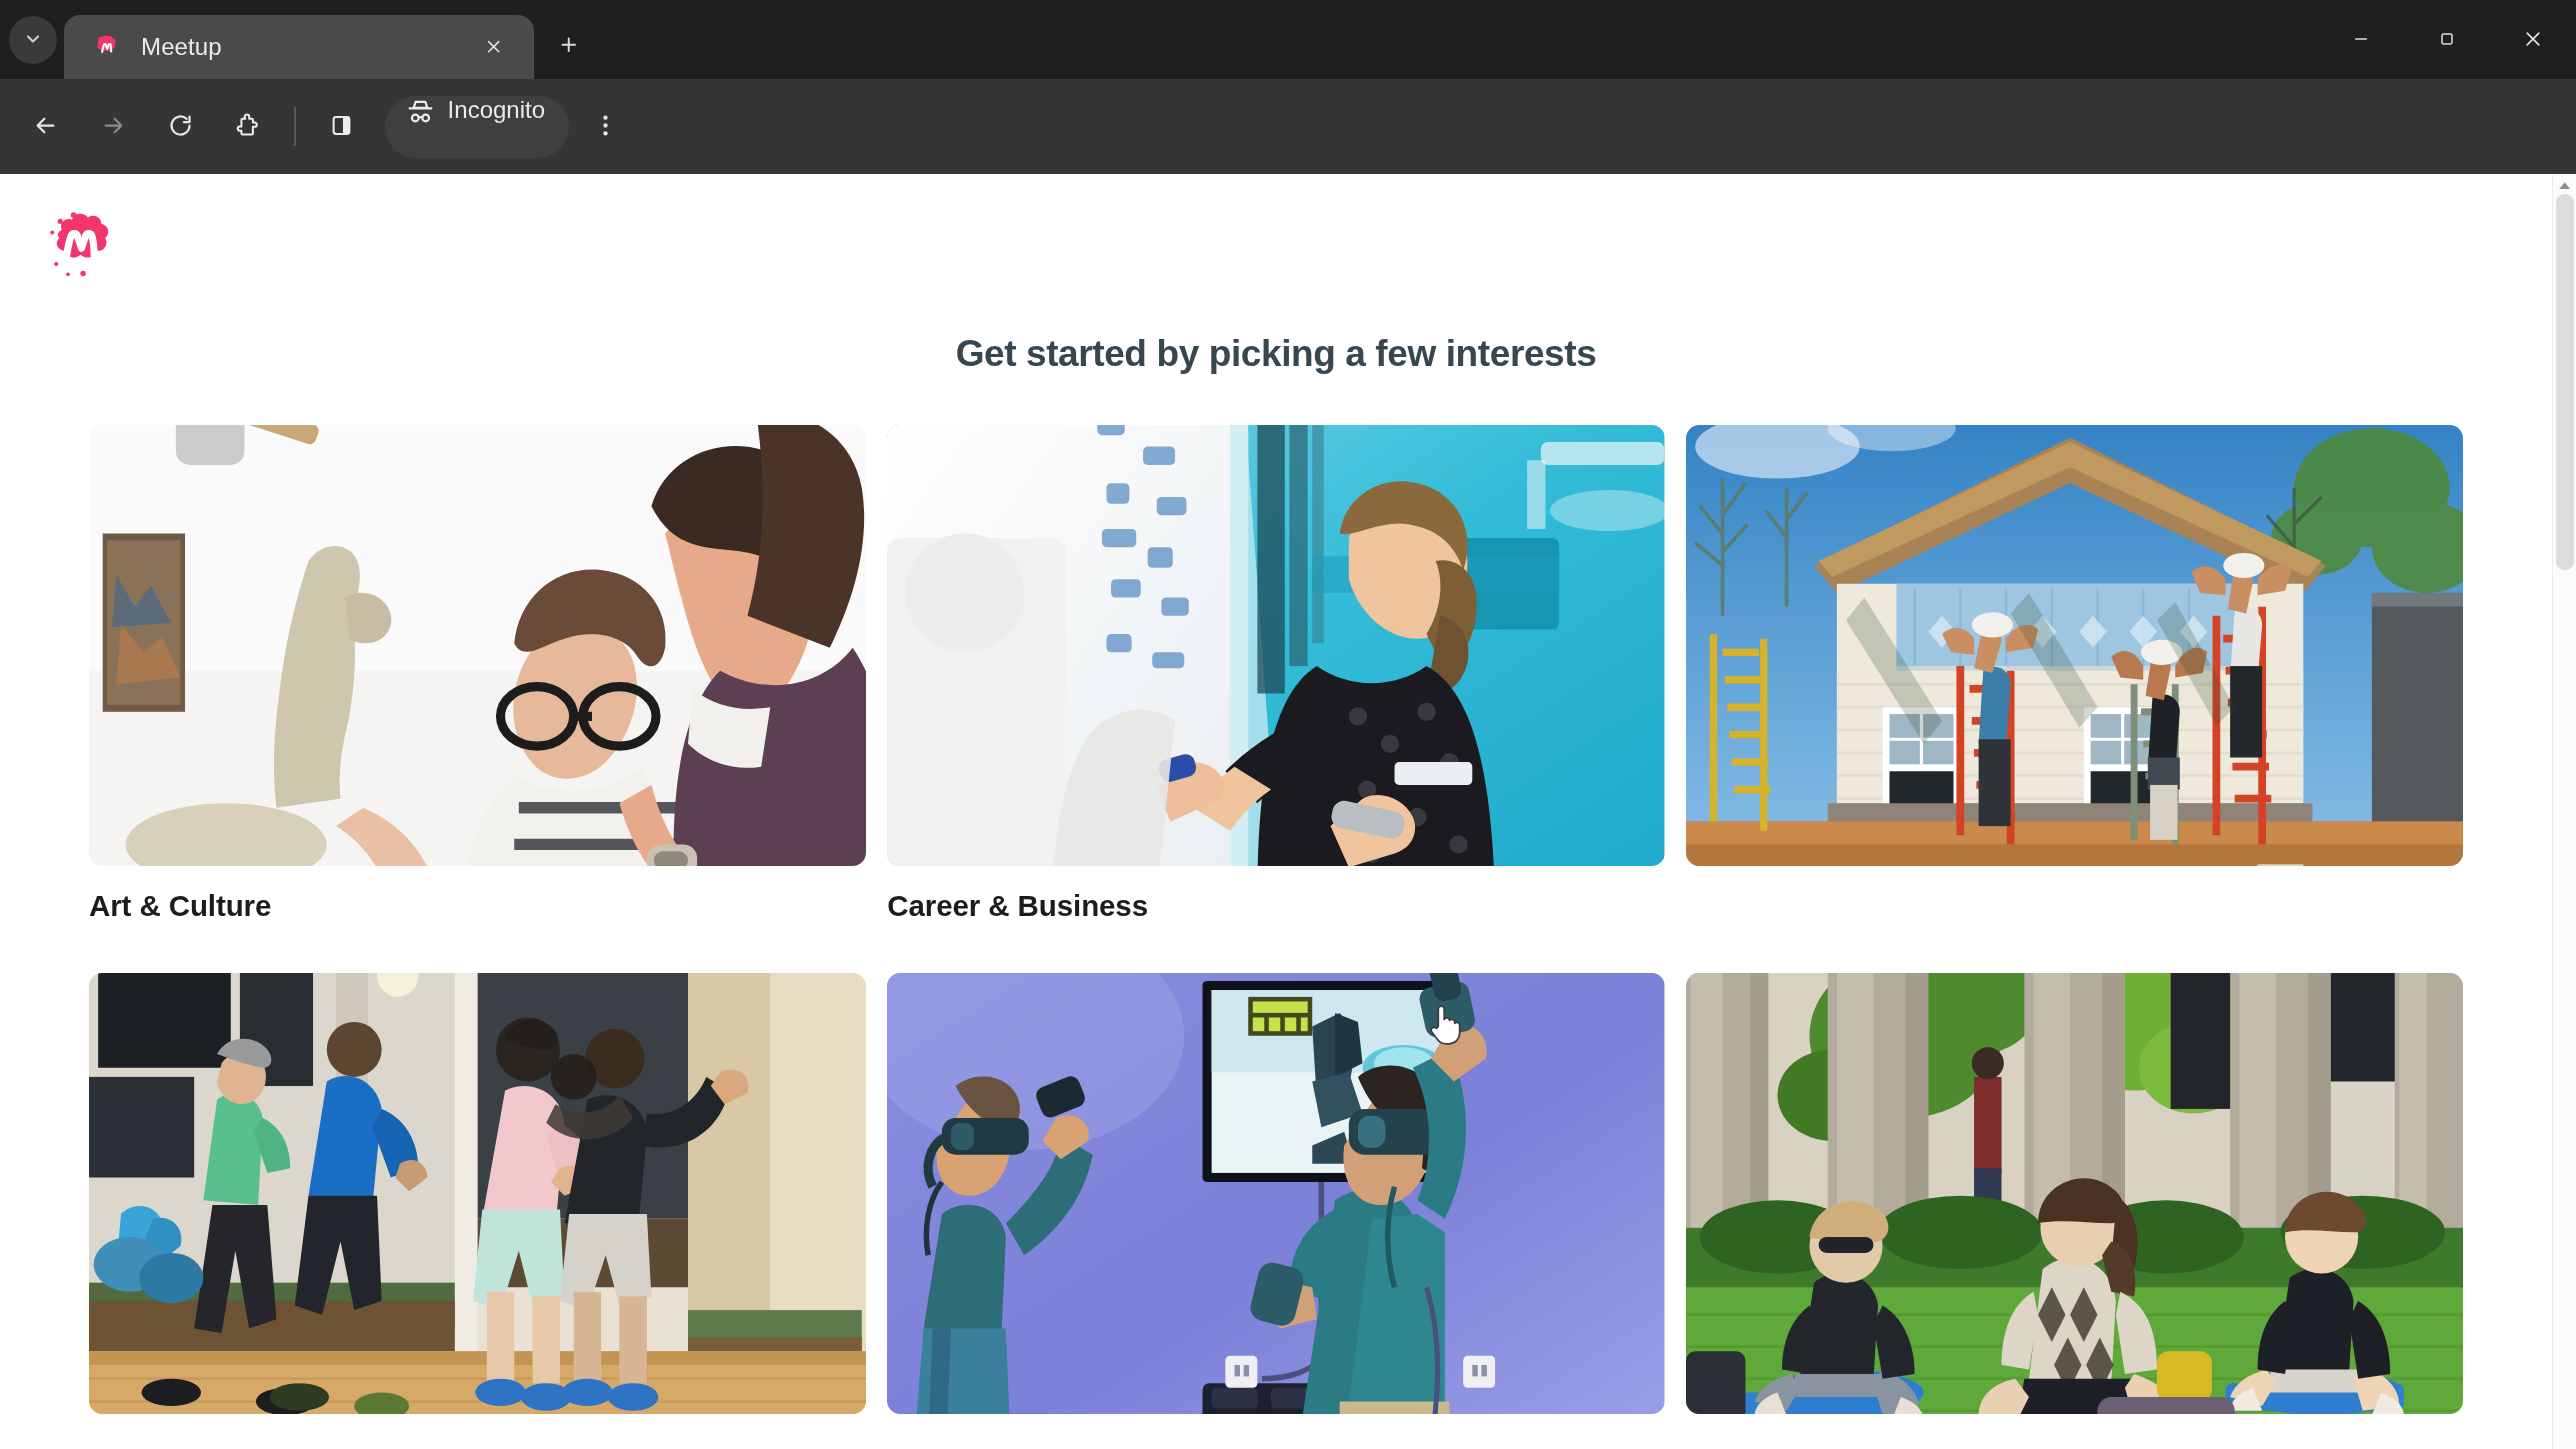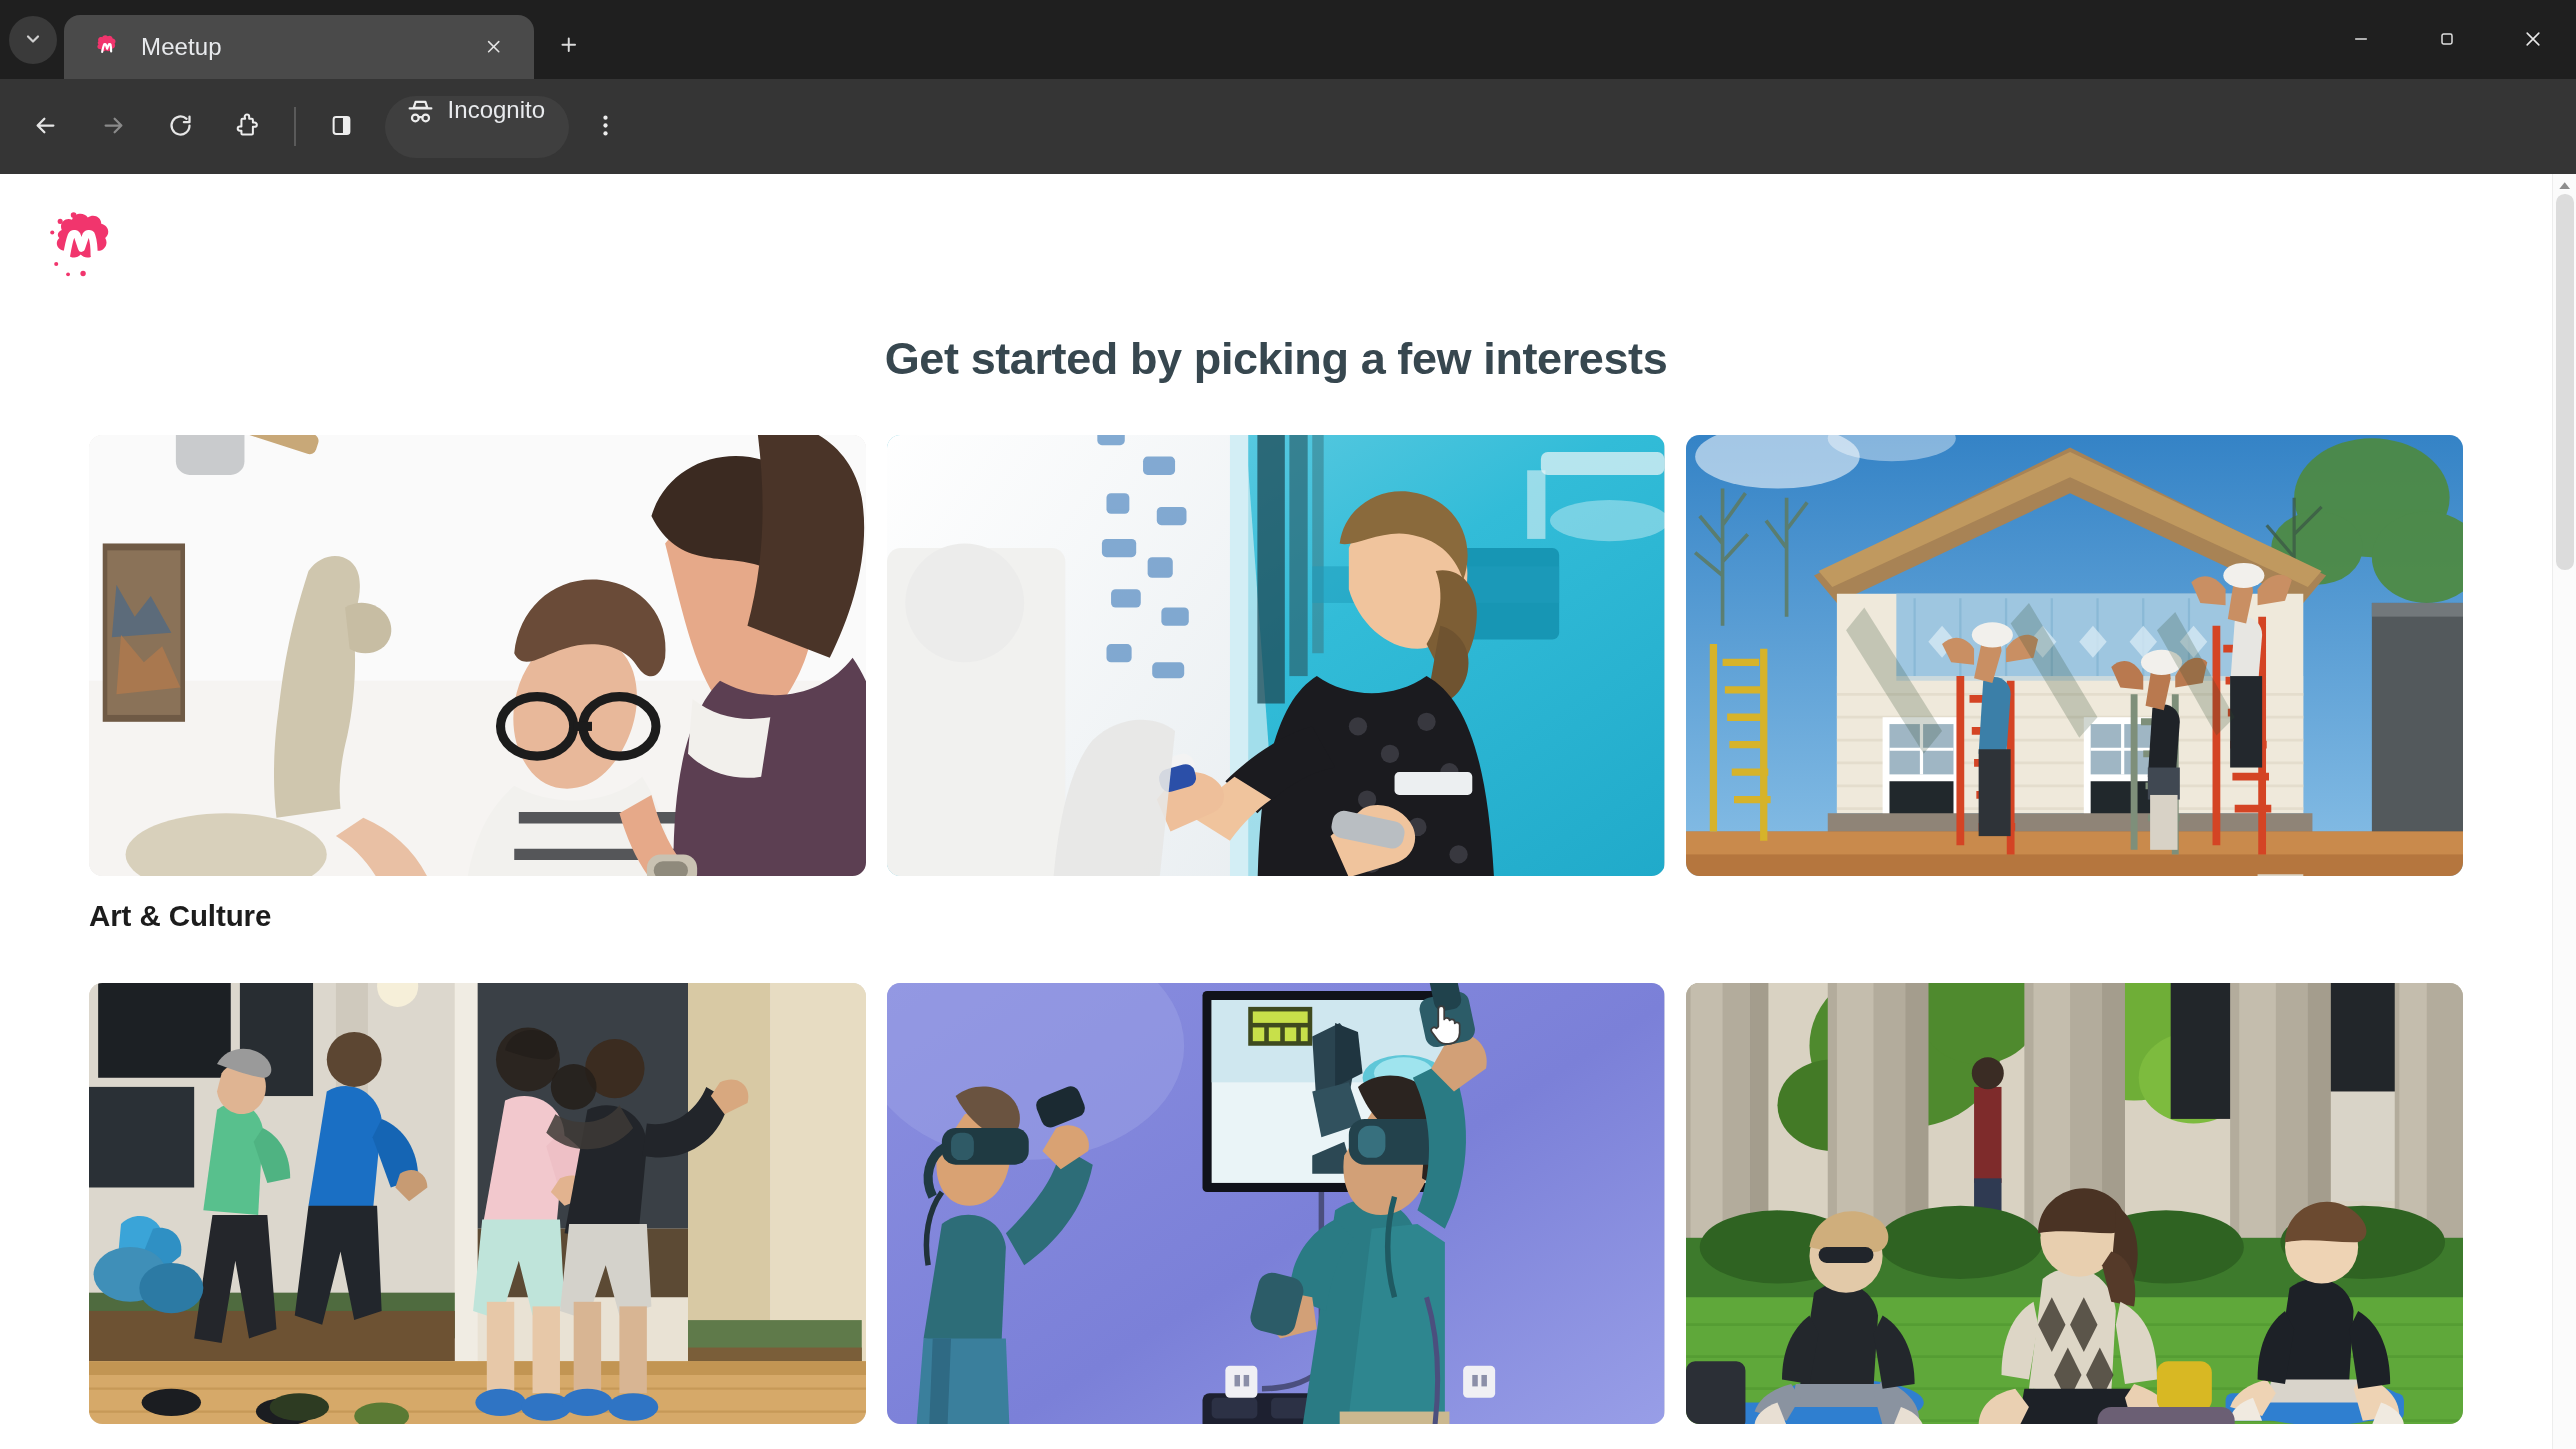--- a/index.html
+++ b/index.html
@@ -89,21 +89,21 @@
   
   .viewport { flex:1; background:#fff; position:relative; overflow:hidden; }
 
   .page { position:absolute; inset:0 24px 0 0; background:#fff; overflow:hidden; }
 
   .brandbar { padding:29.5px 0 0 42px; }
   .logo { width:79px; height:79px; position:relative; }
   .logo svg { width:79px; height:79px; display:block; }
 
   .headline {
-    text-align:center; font-size:45px; font-weight:bold; color:#37474f;
+    text-align:center; font-size:37px; font-weight:bold; color:#37474f;
     letter-spacing:-0.4px; margin-top:50px;
   }
 
   .grid {
     display:grid; grid-template-columns:repeat(3,1fr); column-gap:35px; row-gap:28px;
     padding:0 89px; margin-top:50px;gap:21px;
   }
   .card { display:flex; flex-direction:column; }
   .thumb {
     width:100%; height:441px; border-radius:13.4px; overflow:hidden; position:relative;
@@ -394,20 +394,21 @@
               <path d="M186 140c-14 4-28 14-38 24l14 14c10-10 22-18 34-20z" fill="#1b1b1f"></path>
               <path d="M152 162c-8 6-14 12-18 18l16 10c6-8 12-14 18-18z" fill="#f0c49d"></path>
               <path d="M126 162c6-4 16-2 20 4 3 5 1 10-4 12l-18 8-6-14z" fill="#eebf9a"></path>
               <rect x="108" y="158" width="26" height="10" rx="5" fill="#f3f3f3" transform="rotate(-16 108 158)"></rect>
               <rect x="118" y="160" width="16" height="10" rx="4" fill="#2b4fa8" transform="rotate(-16 118 160)"></rect>
               <path d="M208 176c8-4 18 0 22 8 3 7-1 14-8 16l-20 6-8-18z" fill="#f0c49d"></path>
               <rect x="196" y="176" width="32" height="12" rx="5" fill="#b9bec2" transform="rotate(12 196 176)"></rect>
               <path d="M90 146c10-10 26-12 36-4l-8 76H72c2-36 8-60 18-72z" fill="#e7e7e5" opacity="0.9"></path>
             </svg>
           </div>
+          <div class="card-label">Career &amp; Business</div>
         </div>
 
         <div class="card">
           <div class="thumb">
             <svg viewBox="0 0 340 218" preserveAspectRatio="xMidYMid slice">
               <defs>
                 <linearGradient id="sky" x1="0" y1="0" x2="0" y2="1">
                   <stop offset="0" stop-color="#2f7fc4"></stop>
                     <stop offset="1" stop-color="#8ec3e8"></stop>
                 </linearGradient>

